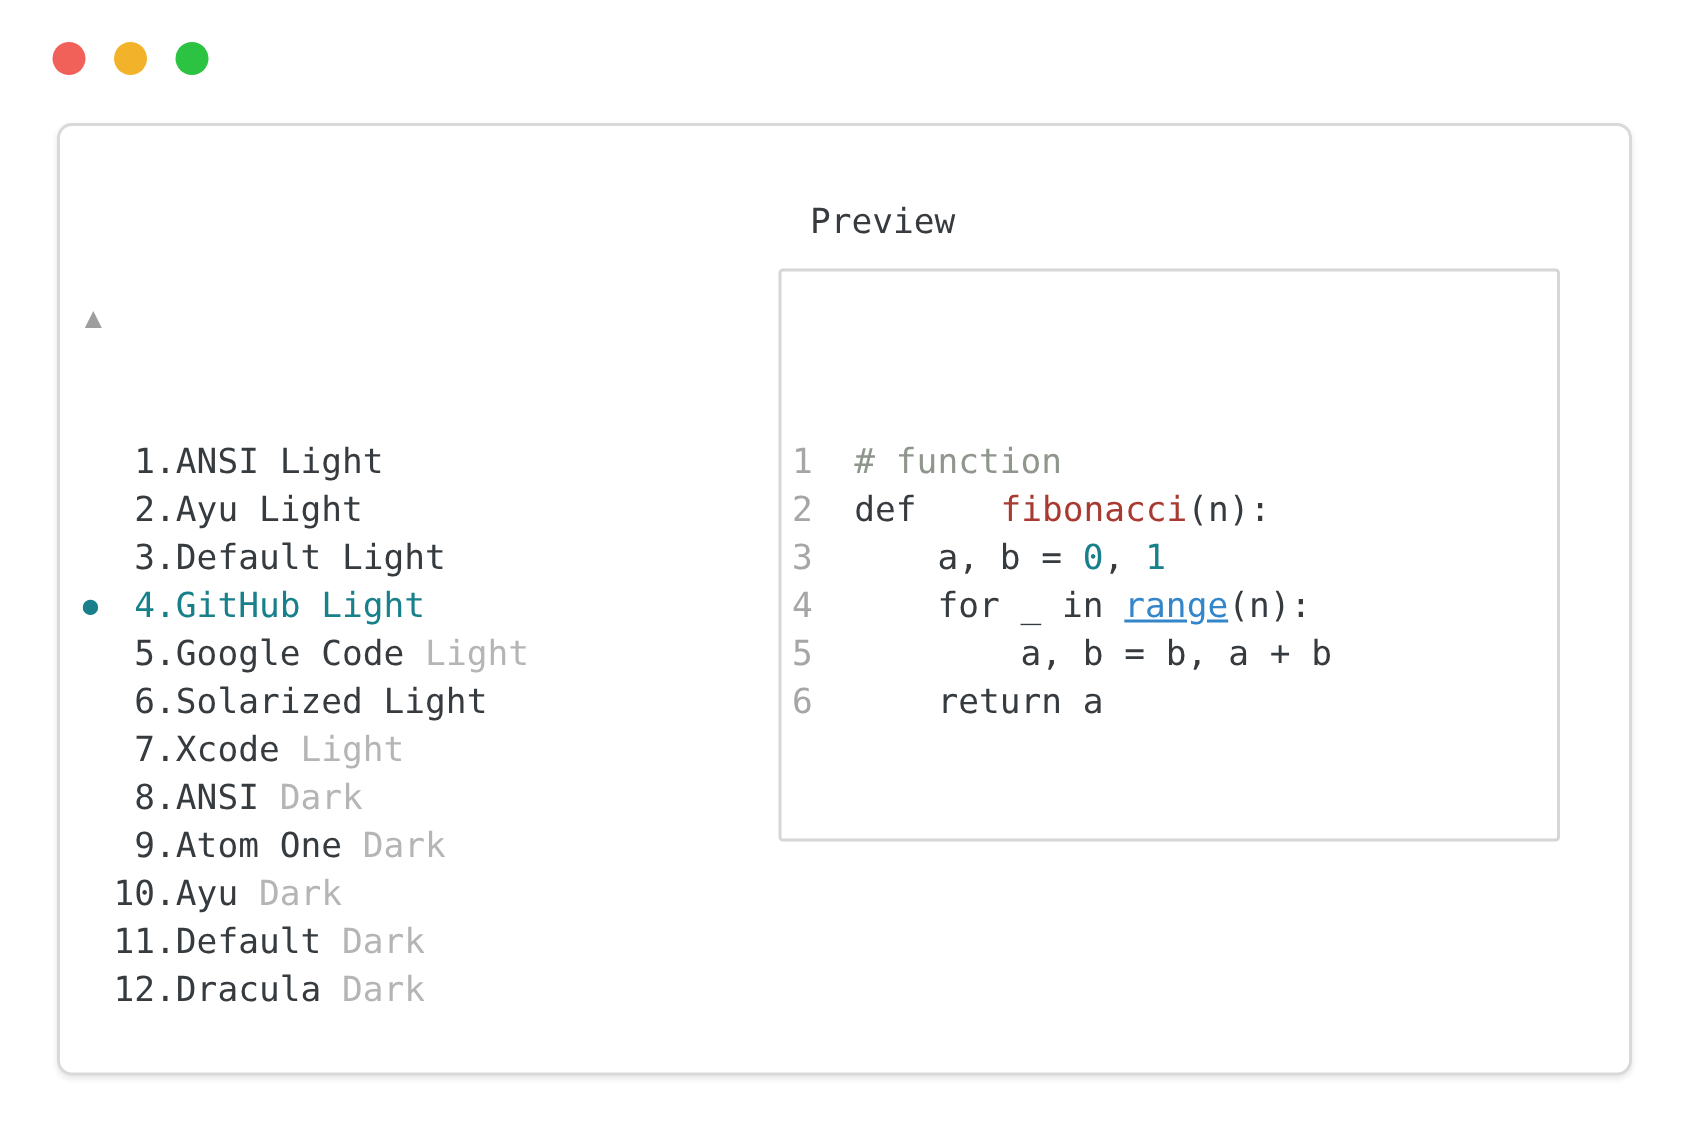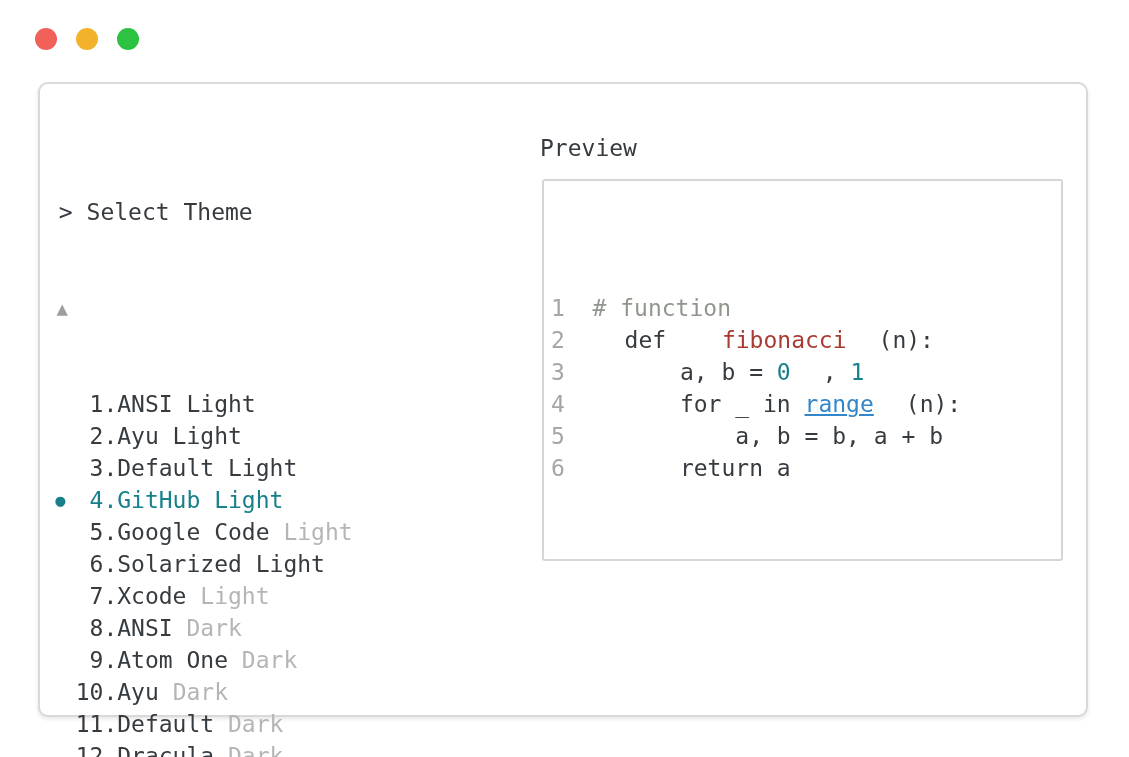--- a/index.html
+++ b/index.html
@@ -77,62 +77,61 @@
   
   .preview-label {
     position: absolute;
     left: 500px;
     top: 48px;
     height: 32px;
     line-height: 32px;
   }
   .preview-box {
     position: absolute;
-    left: 502px;
+    left: 479px;
     top: 95px;
     width: 521px;
     height: 382px;
     border: 2px solid var(--preview_border, #d6d6d6);
     border-radius: 3px;
     background: #ffffff;
     box-sizing: border-box;
     padding: 47px 0 0 7px;
     white-space: pre;
     overflow: hidden;
   }
   .cl { height: 32px; line-height: 32px; }
   .ln {
     display: inline-block;
     width: 1ch;
     margin-right: 2ch;
     text-align: right;
     color: var(--line_number, #a6a6a6);
   }
 
-  .tok-plain    { color: var(--text_dark, #363b40); margin-left: 32px; }
+  .tok-plain    { color: var(--text_dark, #363b40); }
   .tok-comment  { color: var(--comment, #8f978d); }
   .tok-function { color: var(--function_red, #a93a31); margin-left: 42px; }
   .tok-number   { color: var(--number_teal, #17808a); }
   .tok-builtin  { color: var(--builtin_blue, #3386c9); text-decoration: underline; }
 </style>
 </head>
 <body>
 
 <div class="stage">
 
   <div class="traffic">
     <span class="dot red"></span>
     <span class="dot yellow"></span>
     <span class="dot green"></span>
   </div>
 
   <div class="window">
 
     <div class="left-pane">
-      <div class="row header">&gt; Select Theme</div>
       <div class="row arrow up">▲</div>
       <div id="theme-list"><div class="row item"><span class="gutter"> </span><span class="num">1.</span> <span class="label">ANSI Light</span></div><div class="row item"><span class="gutter"> </span><span class="num">2.</span> <span class="label">Ayu Light</span></div><div class="row item"><span class="gutter"> </span><span class="num">3.</span> <span class="label">Default Light</span></div><div class="row item selected"><span class="gutter">●</span><span class="num">4.</span> <span class="label">GitHub Light</span></div><div class="row item"><span class="gutter"> </span><span class="num">5.</span> <span class="label">Google Code</span><span class="muted"> Light</span></div><div class="row item"><span class="gutter"> </span><span class="num">6.</span> <span class="label">Solarized Light</span></div><div class="row item"><span class="gutter"> </span><span class="num">7.</span> <span class="label">Xcode</span><span class="muted"> Light</span></div><div class="row item"><span class="gutter"> </span><span class="num">8.</span> <span class="label">ANSI</span><span class="muted"> Dark</span></div><div class="row item"><span class="gutter"> </span><span class="num">9.</span> <span class="label">Atom One</span><span class="muted"> Dark</span></div><div class="row item"><span class="gutter"> </span><span class="num">10.</span> <span class="label">Ayu</span><span class="muted"> Dark</span></div><div class="row item"><span class="gutter"> </span><span class="num">11.</span> <span class="label">Default</span><span class="muted"> Dark</span></div><div class="row item"><span class="gutter"> </span><span class="num">12.</span> <span class="label">Dracula</span><span class="muted"> Dark</span></div></div>
       
       
       
     </div>
 
     <div class="preview-label">Preview</div>
 
     <div class="preview-box">

